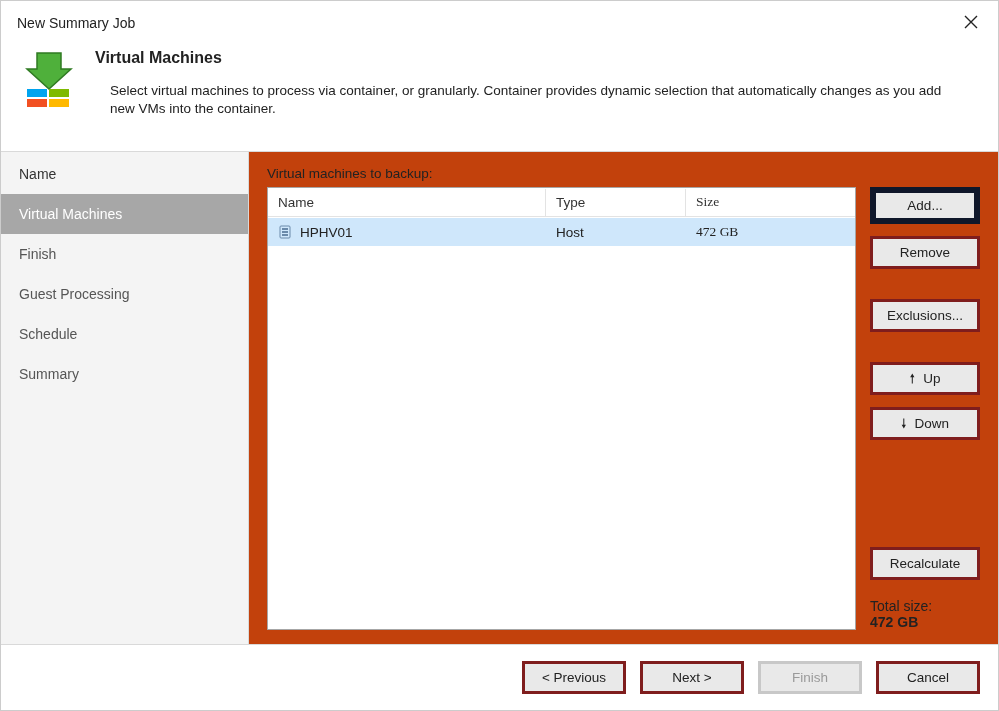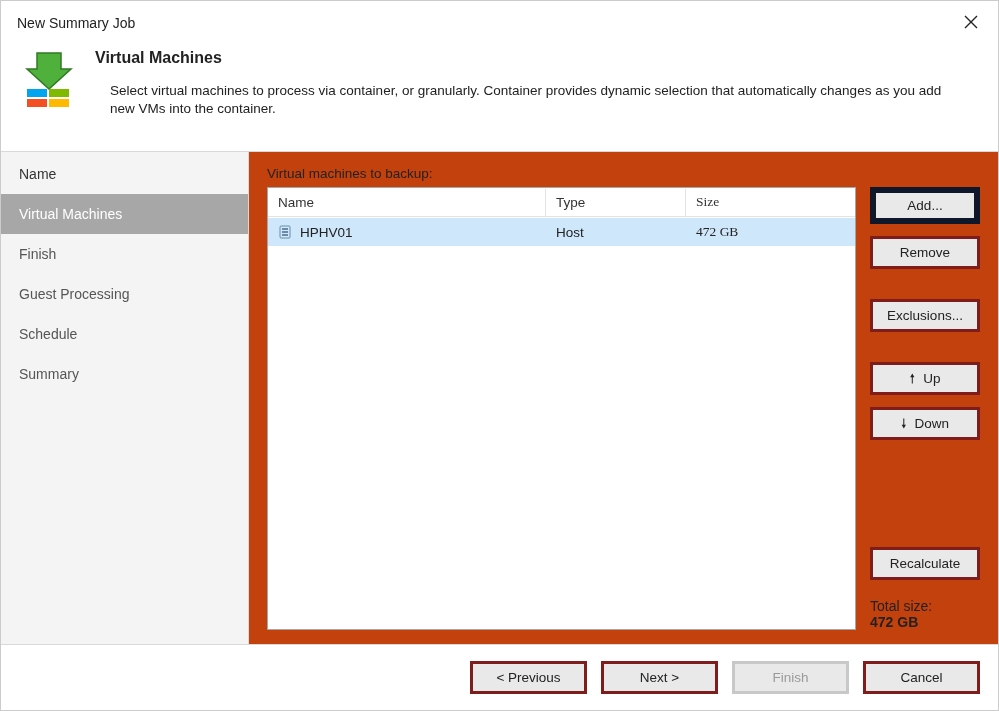--- a/index.html
+++ b/index.html
@@ -135,21 +135,21 @@
   .arrow { font-size: 13px; line-height: 1; }
 
   
   .footer {
     display: flex;
     justify-content: flex-end;
     gap: 14px;
     padding: 16px 18px;
     background: #fff;
   }
-  .footer .btn { width: 117px; background: #e9e9e9; }
+  .footer .btn { width: 104px; background: #e9e9e9; }
   .footer .btn.disabled { color: #9a9a9a; border-color: #c8c8c8; cursor: default; }
 </style>
 </head>
 <body>
 
 <div class="titlebar">
   <div class="title">New Summary Job</div>
   <div class="close">
     <svg width="14" height="14" viewBox="0 0 14 14">
         <path d="M1 1 L13 13 M13 1 L1 13" stroke="#222" stroke-width="1.4"></path>

